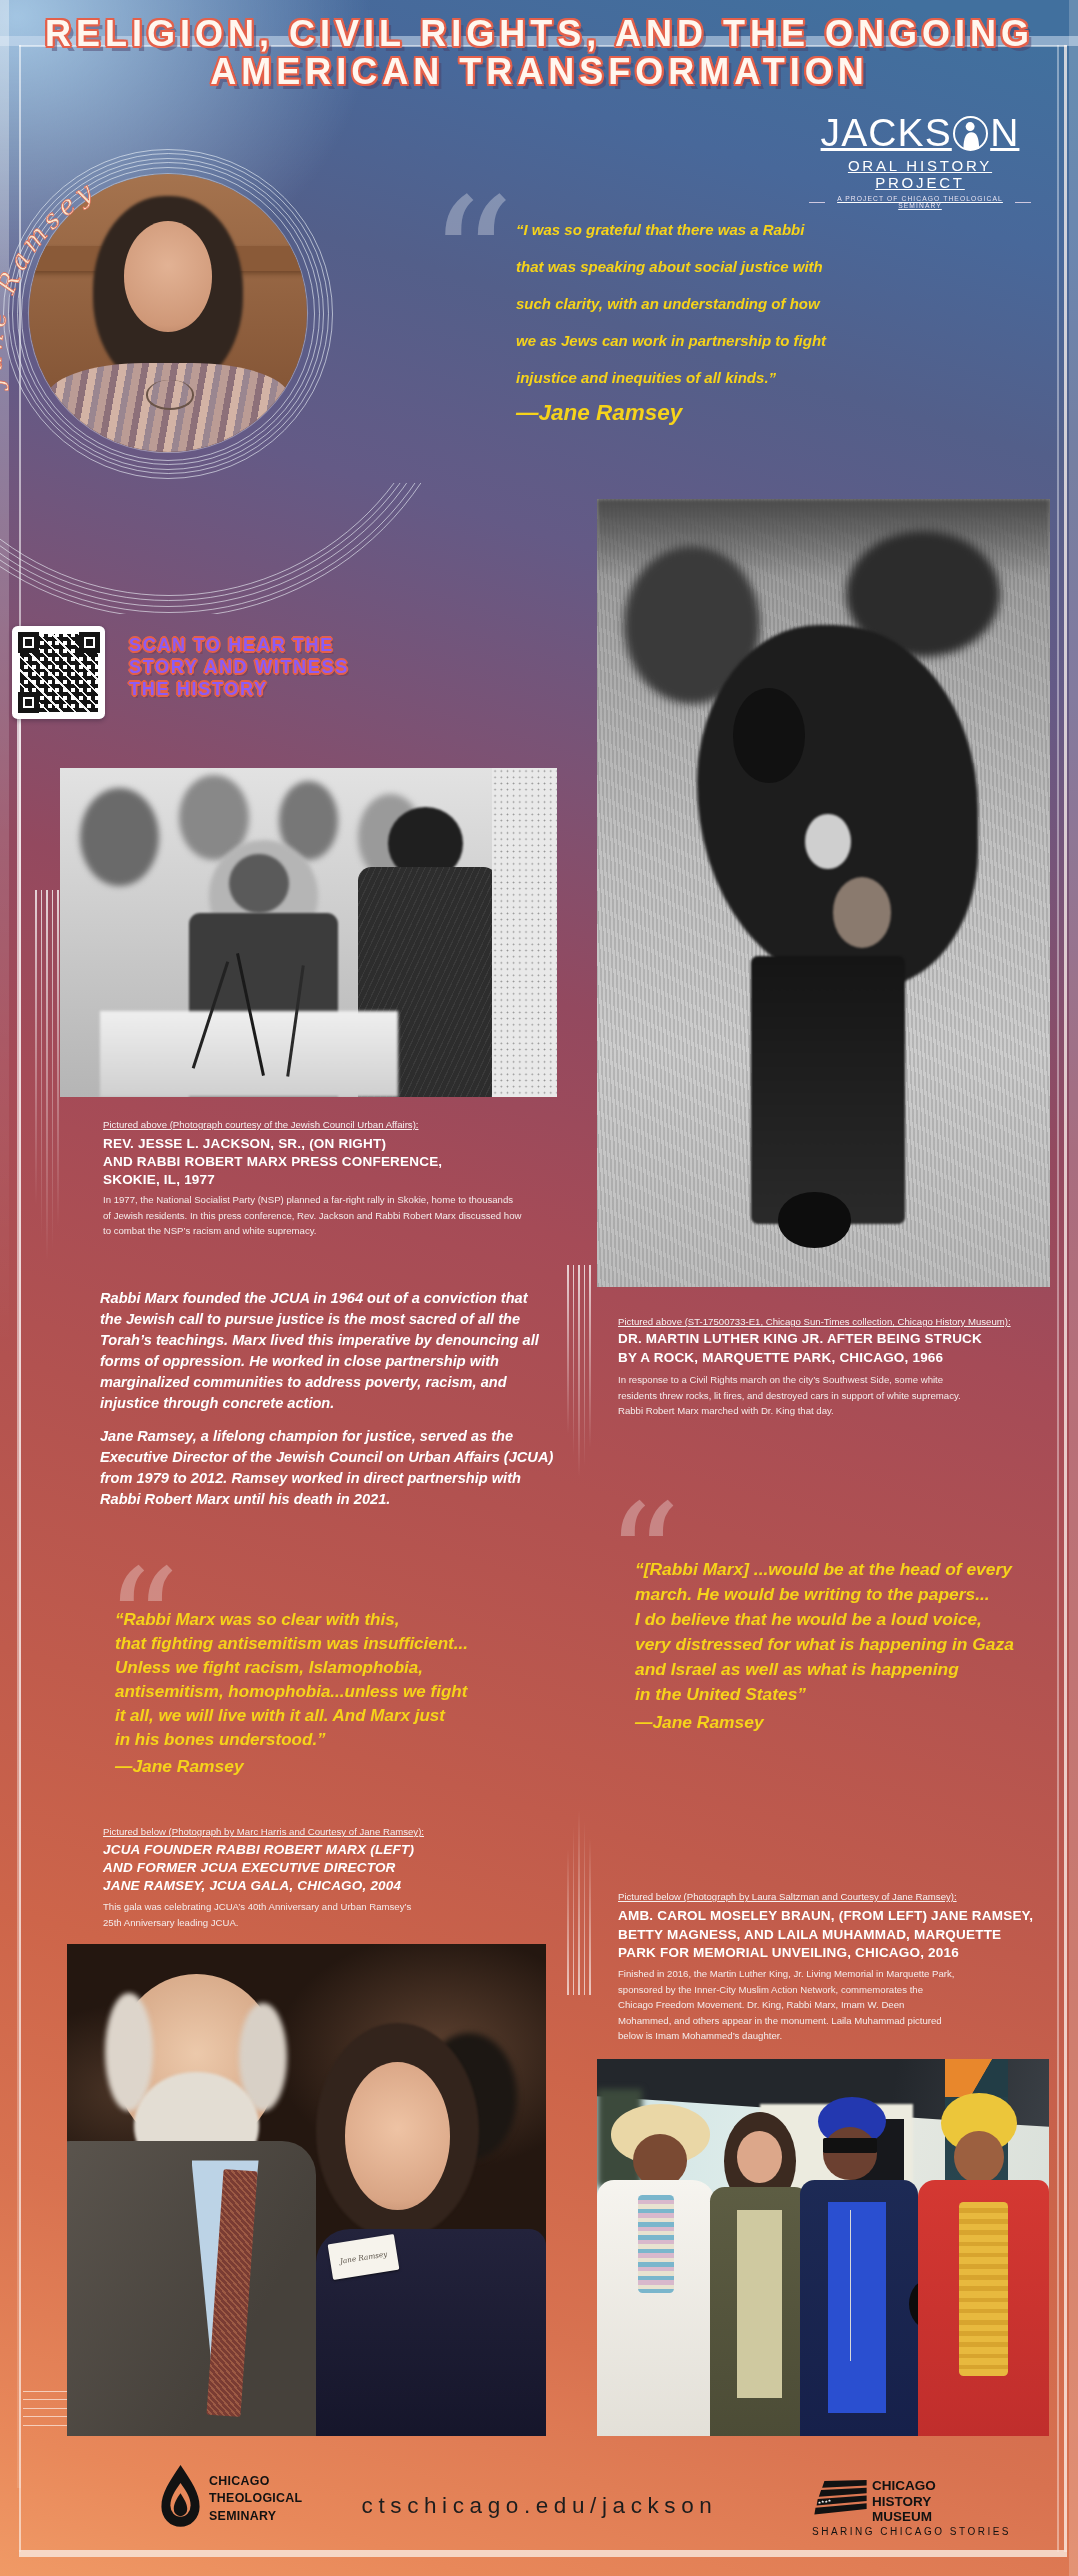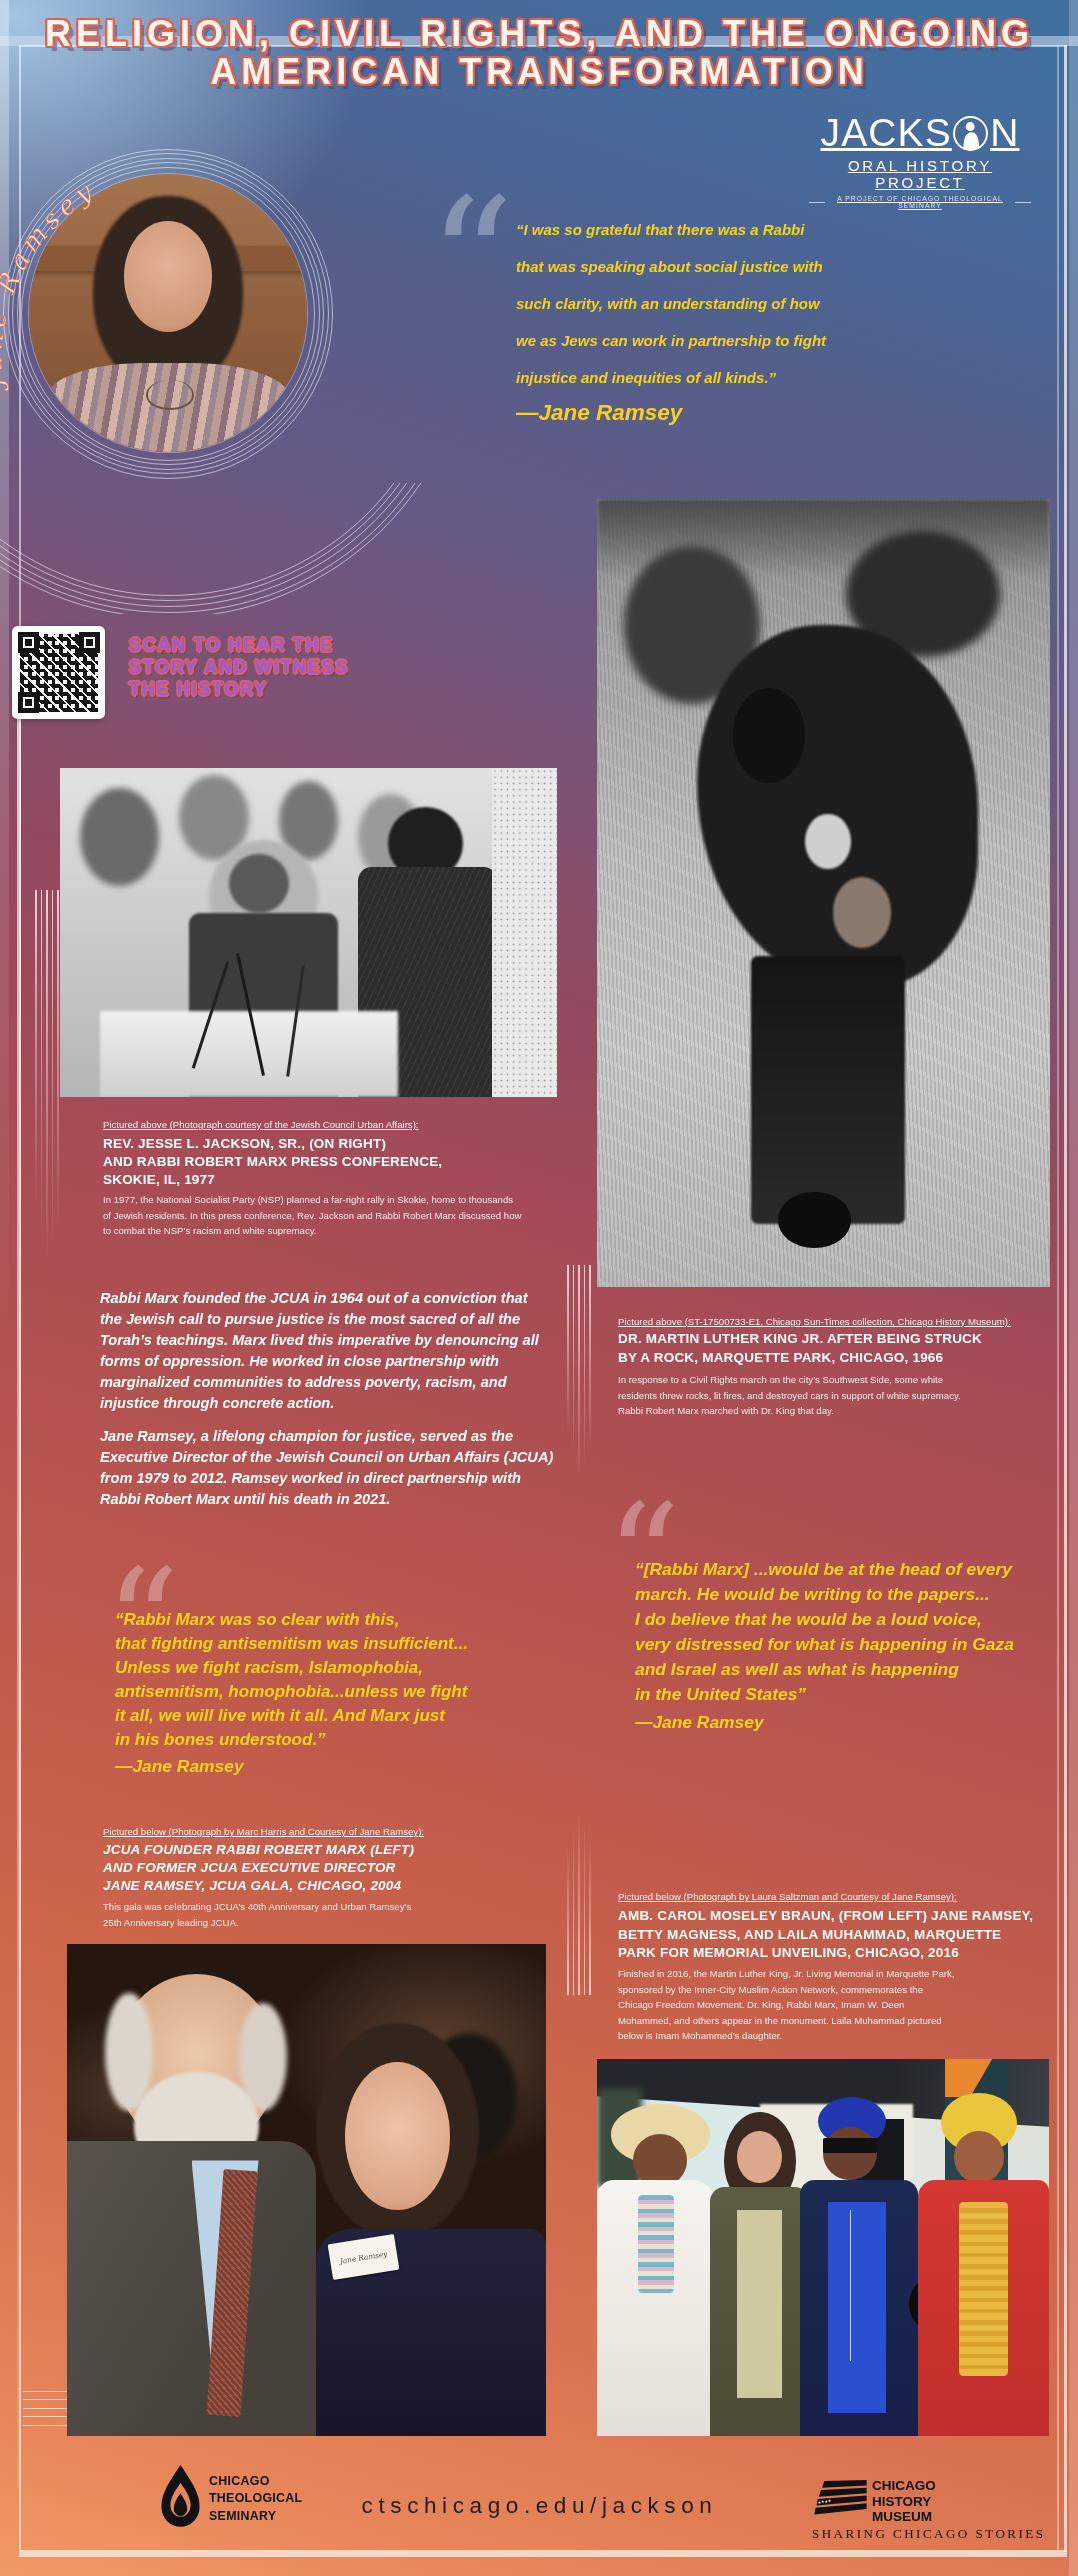--- a/index.html
+++ b/index.html
@@ -104,21 +104,21 @@
                     font-style:italic;font-size:14.6px;text-align:center;}
   
   .claws{position:absolute;display:flex;gap:3.9px;align-items:flex-start;}
   .claws div{width:1.7px;background:linear-gradient(to bottom,rgba(255,255,255,.75),rgba(255,255,255,0));}
   .claws.up div{background:linear-gradient(to top,rgba(255,255,255,.65),rgba(255,255,255,0));}
   .hstripes div{width:44px;height:1.1px;background:rgba(255,255,255,.6);margin-bottom:7.3px;}
   
   .cts-text{left:209px;top:2473px;font-size:12.4px;font-weight:bold;color:#121212;line-height:17.4px;white-space:pre-line;letter-spacing:0.3px;}
   .site-url{left:0;top:2493px;width:1079px;text-align:center;font-size:22.5px;letter-spacing:5.6px;color:#1d1d1d;}
   .chm-text{left:872px;top:2478px;font-size:13.5px;font-weight:bold;color:#121212;line-height:15.7px;white-space:pre-line;}
-  .chm-tag{left:812px;top:2526px;font-size:13px;letter-spacing:2.5px;color:#121212;font-family:Liberation Serif, serif;}
+  .chm-tag{left:812px;top:2526px;font-size:10px;letter-spacing:2.5px;color:#121212;}
 </style>
 </head>
 <body>
 
 <div>
 
   <div class="abs band-top"></div>
   <div class="abs frame-top"></div>
   <div class="abs frame-left"></div>
   <div class="abs frame-right-soft"></div>

